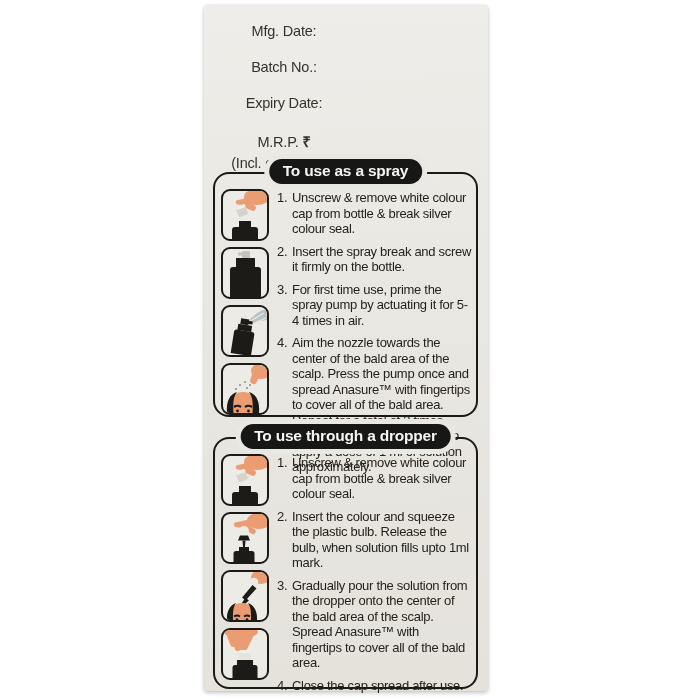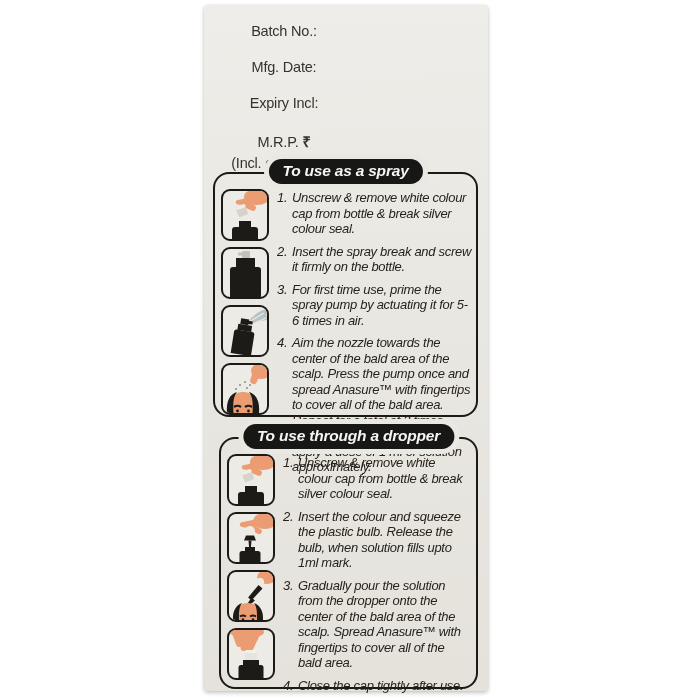--- a/index.html
+++ b/index.html
@@ -16,23 +16,23 @@
 
   
   .info { position:absolute; left:0; top:18px; width:160px; text-align:center;
           color:#36332d; font-size:14.5px; letter-spacing:-0.2px; }
   .info .line { white-space:nowrap; margin-bottom:20px; }
   .info .line.mrp { margin-bottom:4px; }
   .info .line.taxes { margin-bottom:0; }
   .rupee { font-weight:bold; }
 
   
-  .section { position:absolute; left:9px; right:10px;font-style:italic; }
+  .section { position:absolute; left:9px; right:10px; }
   .section.spray   { top:167px; height:245px; }
-  .section.dropper { top:432px; height:252px;margin-left:6px; }
+  .section.dropper { top:432px; height:252px; }
   .section-box { position:absolute; inset:0; border:2px solid #1b1a17; border-radius:16px; }
   .pill {
     position:absolute; top:-13px; left:50%; transform:translateX(-50%);
     background:#171715; color:#f6f5f1; font-weight:bold; font-size:15.5px;
     letter-spacing:-0.2px; white-space:nowrap; padding:3px 14px 4px;
     border-radius:14px; box-shadow:0 0 0 5px #eae8e2; z-index:2;
   }
   .section-body { position:absolute; inset:0; display:flex; padding:17px 7px 8px 8px; gap:8px; }
 
   .icons { display:flex; flex-direction:column; gap:6px; width:48px; flex:none; }
@@ -47,23 +47,23 @@
   .step-num { width:15px; flex:none; }
   .step-text { flex:1; }
 </style>
 </head>
 <body>
 
 <div class="page">
   <div class="label-strip">
 
     <div class="info">
+      <div class="line">Mfg. Date:</div>
       <div class="line">Batch No.:</div>
-      <div class="line">Mfg. Date:</div>
-      <div class="line">Expiry Incl:</div>
+      <div class="line">Expiry Date:</div>
       <div class="line mrp"><span>M.R.P.</span> <span class="rupee">₹</span></div>
       <div class="line taxes">(Incl. of all taxes)</div>
     </div>
 
     <div class="section spray">
       <div class="section-box"></div>
       <div class="pill">To use as a spray</div>
       <div class="section-body">
         <div class="icons">
 
@@ -128,21 +128,21 @@
           <div class="step">
             <span class="step-num">1.</span>
             <span class="step-text">Unscrew &amp; remove white colour cap from bottle &amp; break silver colour seal.</span>
           </div>
           <div class="step">
             <span class="step-num">2.</span>
             <span class="step-text">Insert the spray break and screw it firmly on the bottle.</span>
           </div>
           <div class="step">
             <span class="step-num">3.</span>
-            <span class="step-text">For first time use, prime the spray pump by actuating it for 5-6 times in air.</span>
+            <span class="step-text">For first time use, prime the spray pump by actuating it for 5-4 times in air.</span>
           </div>
           <div class="step">
             <span class="step-num">4.</span>
             <span class="step-text">Aim the nozzle towards the center of the bald area of the scalp. Press the pump once and spread Anasure™ with fingertips to cover all of the bald area. Repeat for a total of 3 times (including the first actuation) to apply a dose of 1 ml of solution approximately.</span>
           </div>
         </div>
       </div>
     </div>
 
     <div class="section dropper">
@@ -220,20 +220,20 @@
           <div class="step">
             <span class="step-num">2.</span>
             <span class="step-text">Insert the colour and squeeze the plastic bulb. Release the bulb, when solution fills upto 1ml mark.</span>
           </div>
           <div class="step">
             <span class="step-num">3.</span>
             <span class="step-text">Gradually pour the solution from the dropper onto the center of the bald area of the scalp. Spread Anasure™ with fingertips to cover all of the bald area.</span>
           </div>
           <div class="step">
             <span class="step-num">4.</span>
-            <span class="step-text">Close the cap tightly after use.</span>
+            <span class="step-text">Close the cap spread after use.</span>
           </div>
         </div>
       </div>
     </div>
 
   </div>
 </div>
 
 </body></html>

